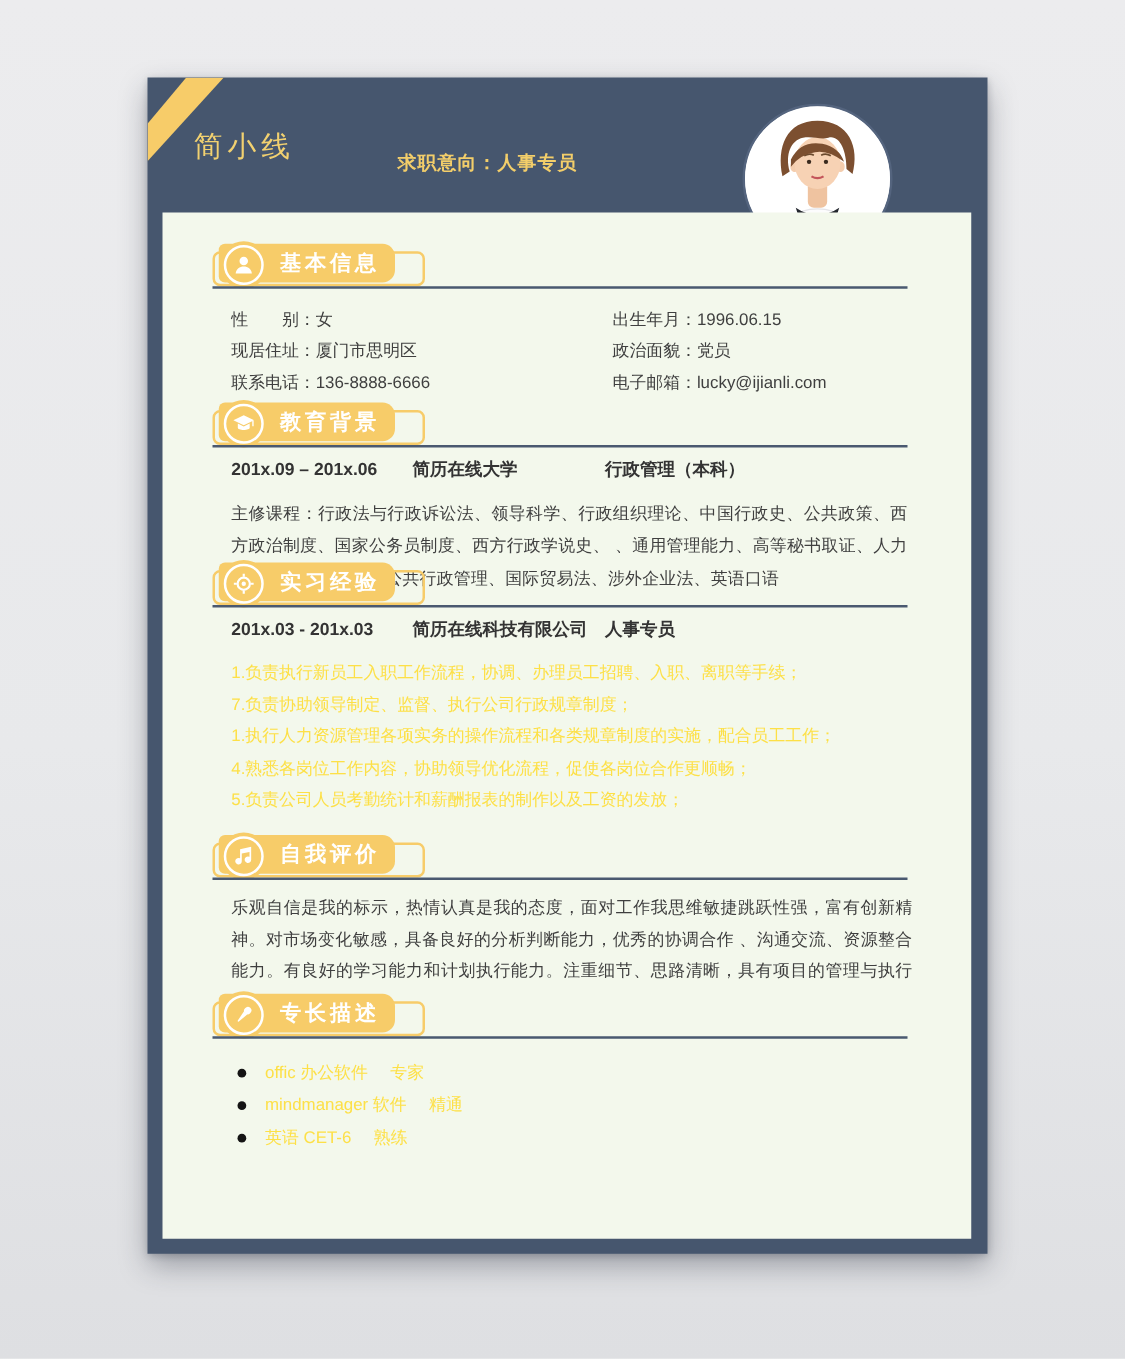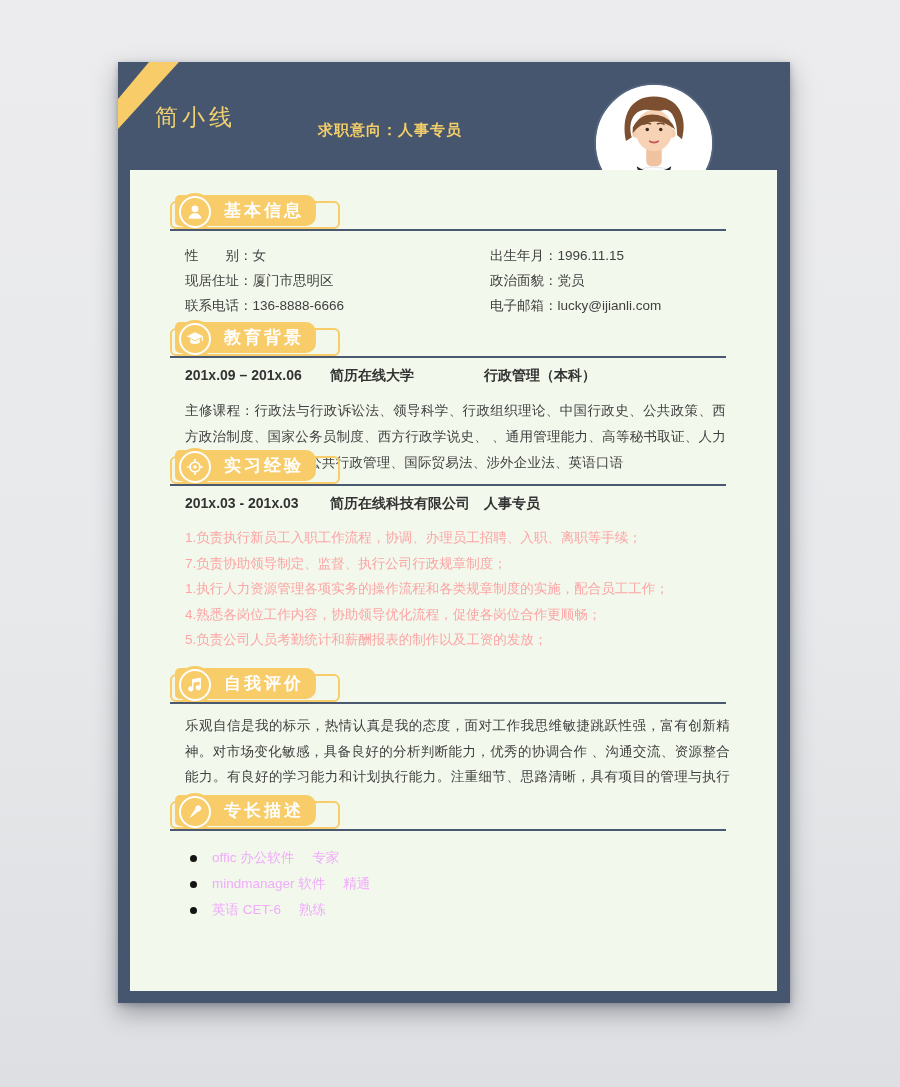--- a/index.html
+++ b/index.html
@@ -87,24 +87,24 @@
   .c-role{left:314px;font-family:Liberation Serif, serif;}
 
   .para{
     margin:9px 0 0 15px;width:541px;
     font-size:13.5px;line-height:26px;color:#3F3F3F;text-align:justify;
     letter-spacing:.2px;
   }
   .para-self{line-height:25.5px;width:545px;}
 
   .duties{margin:8px 0 0 15px;}
-  .duty{height:25.5px;line-height:25.5px;font-size:13.5px;color:#fca5a5;white-space:nowrap;}
+  .duty{height:25.5px;line-height:25.5px;font-size:13.5px;color:#fde047;white-space:nowrap;}
 
   .skills{margin:14px 0 0 20px;}
-  .skill{height:26px;display:flex;align-items:center;font-size:13.5px;color:#f0abfc;}
+  .skill{height:26px;display:flex;align-items:center;font-size:13.5px;color:#fde047;}
   .dot{width:7px;height:7px;border-radius:50%;background:#141414;margin-right:15px;flex:none;}
   .skill-level{margin-left:18px;}
 </style>
 </head>
 <body>
 
 <div class="page">
   <div class="ribbon"></div>
 
   <div class="name">简小线</div>
@@ -139,21 +139,21 @@
         <svg viewBox="0 0 24 24" fill="#fff">
           <circle cx="12" cy="8" r="4.3"></circle>
           <path d="M3.8 20.5c.6-4.6 4-7 8.2-7s7.6 2.4 8.2 7z"></path>
         </svg>
       </div>
       <div class="tag-title">基本信息</div>
       <div class="sec-line"></div>
     </div>
     <div class="info-grid">
       <div class="info-cell"><span>性　　别：</span><span>女</span></div>
-      <div class="info-cell"><span>出生年月：</span><span>1996.11.15</span></div>
+      <div class="info-cell"><span>出生年月：</span><span>1996.06.15</span></div>
       <div class="info-cell"><span>现居住址：</span><span>厦门市思明区</span></div>
       <div class="info-cell"><span>政治面貌：</span><span>党员</span></div>
       <div class="info-cell"><span>联系电话：</span><span>136-8888-6666</span></div>
       <div class="info-cell"><span>电子邮箱：</span><span>lucky@ijianli.com</span></div>
     </div>
   </div>
 
   <div class="section" id="sec-edu">
     <div class="tag-wrap">
       <div class="tag-outline"></div>

